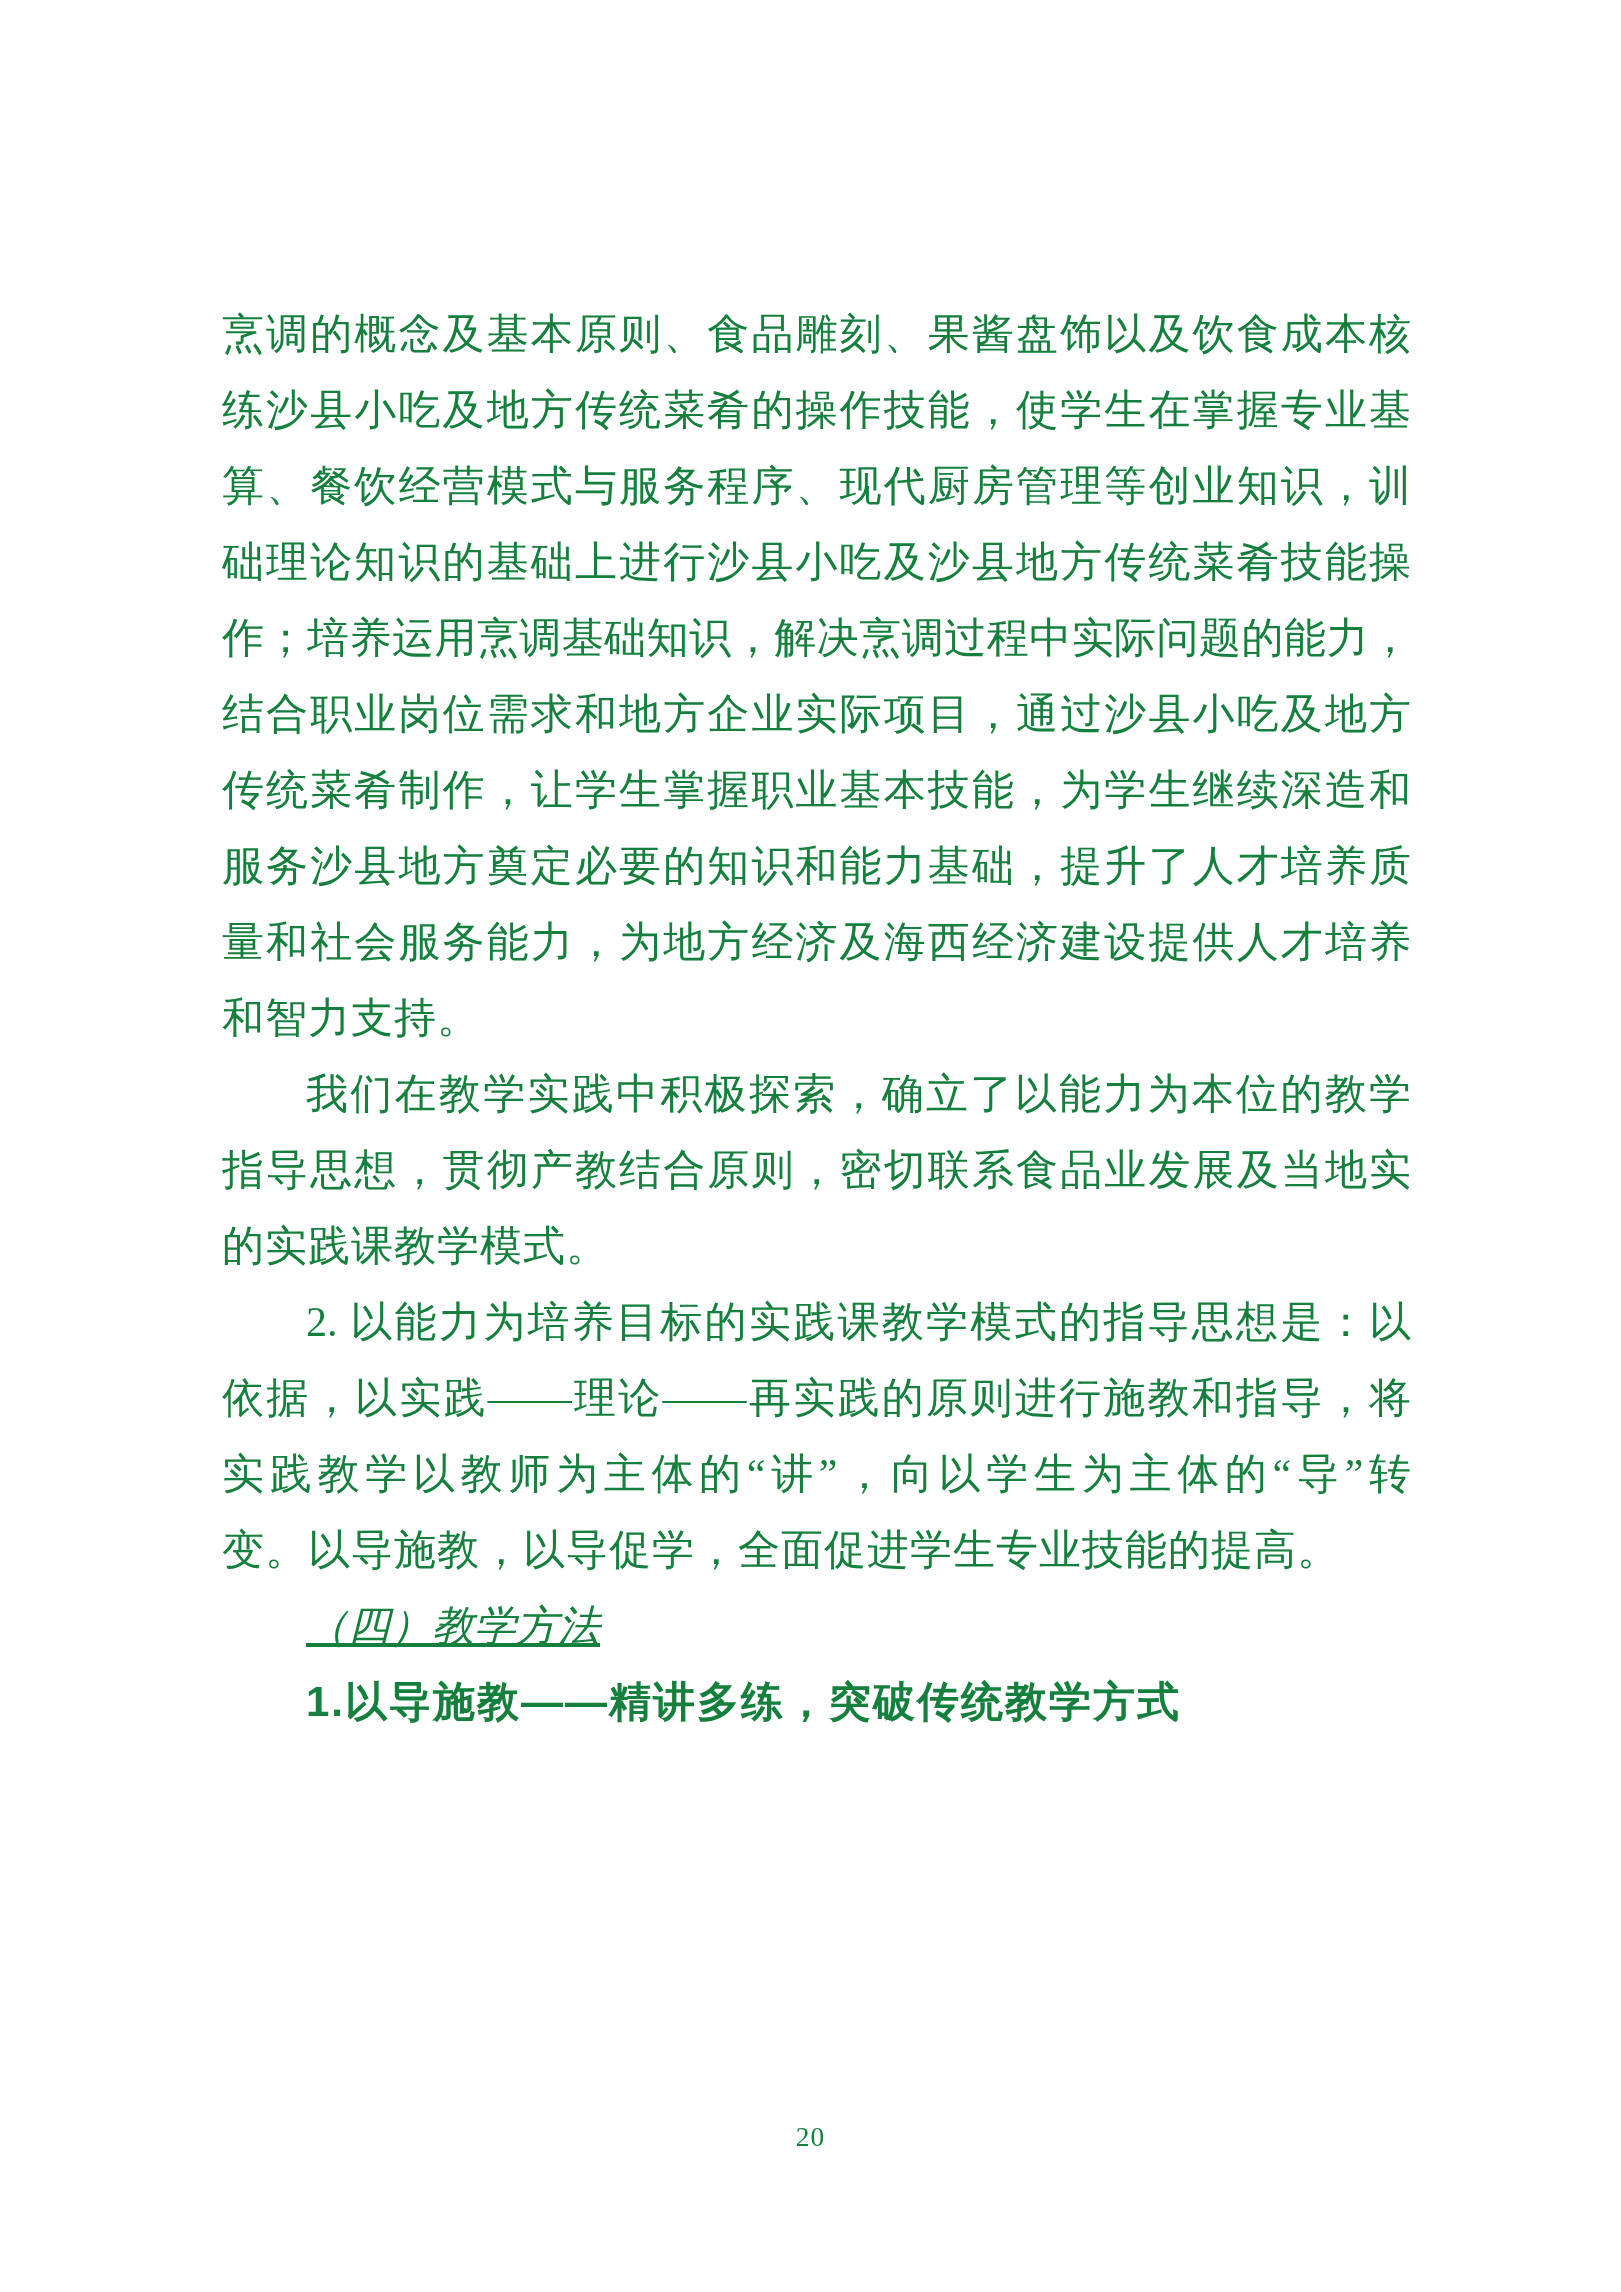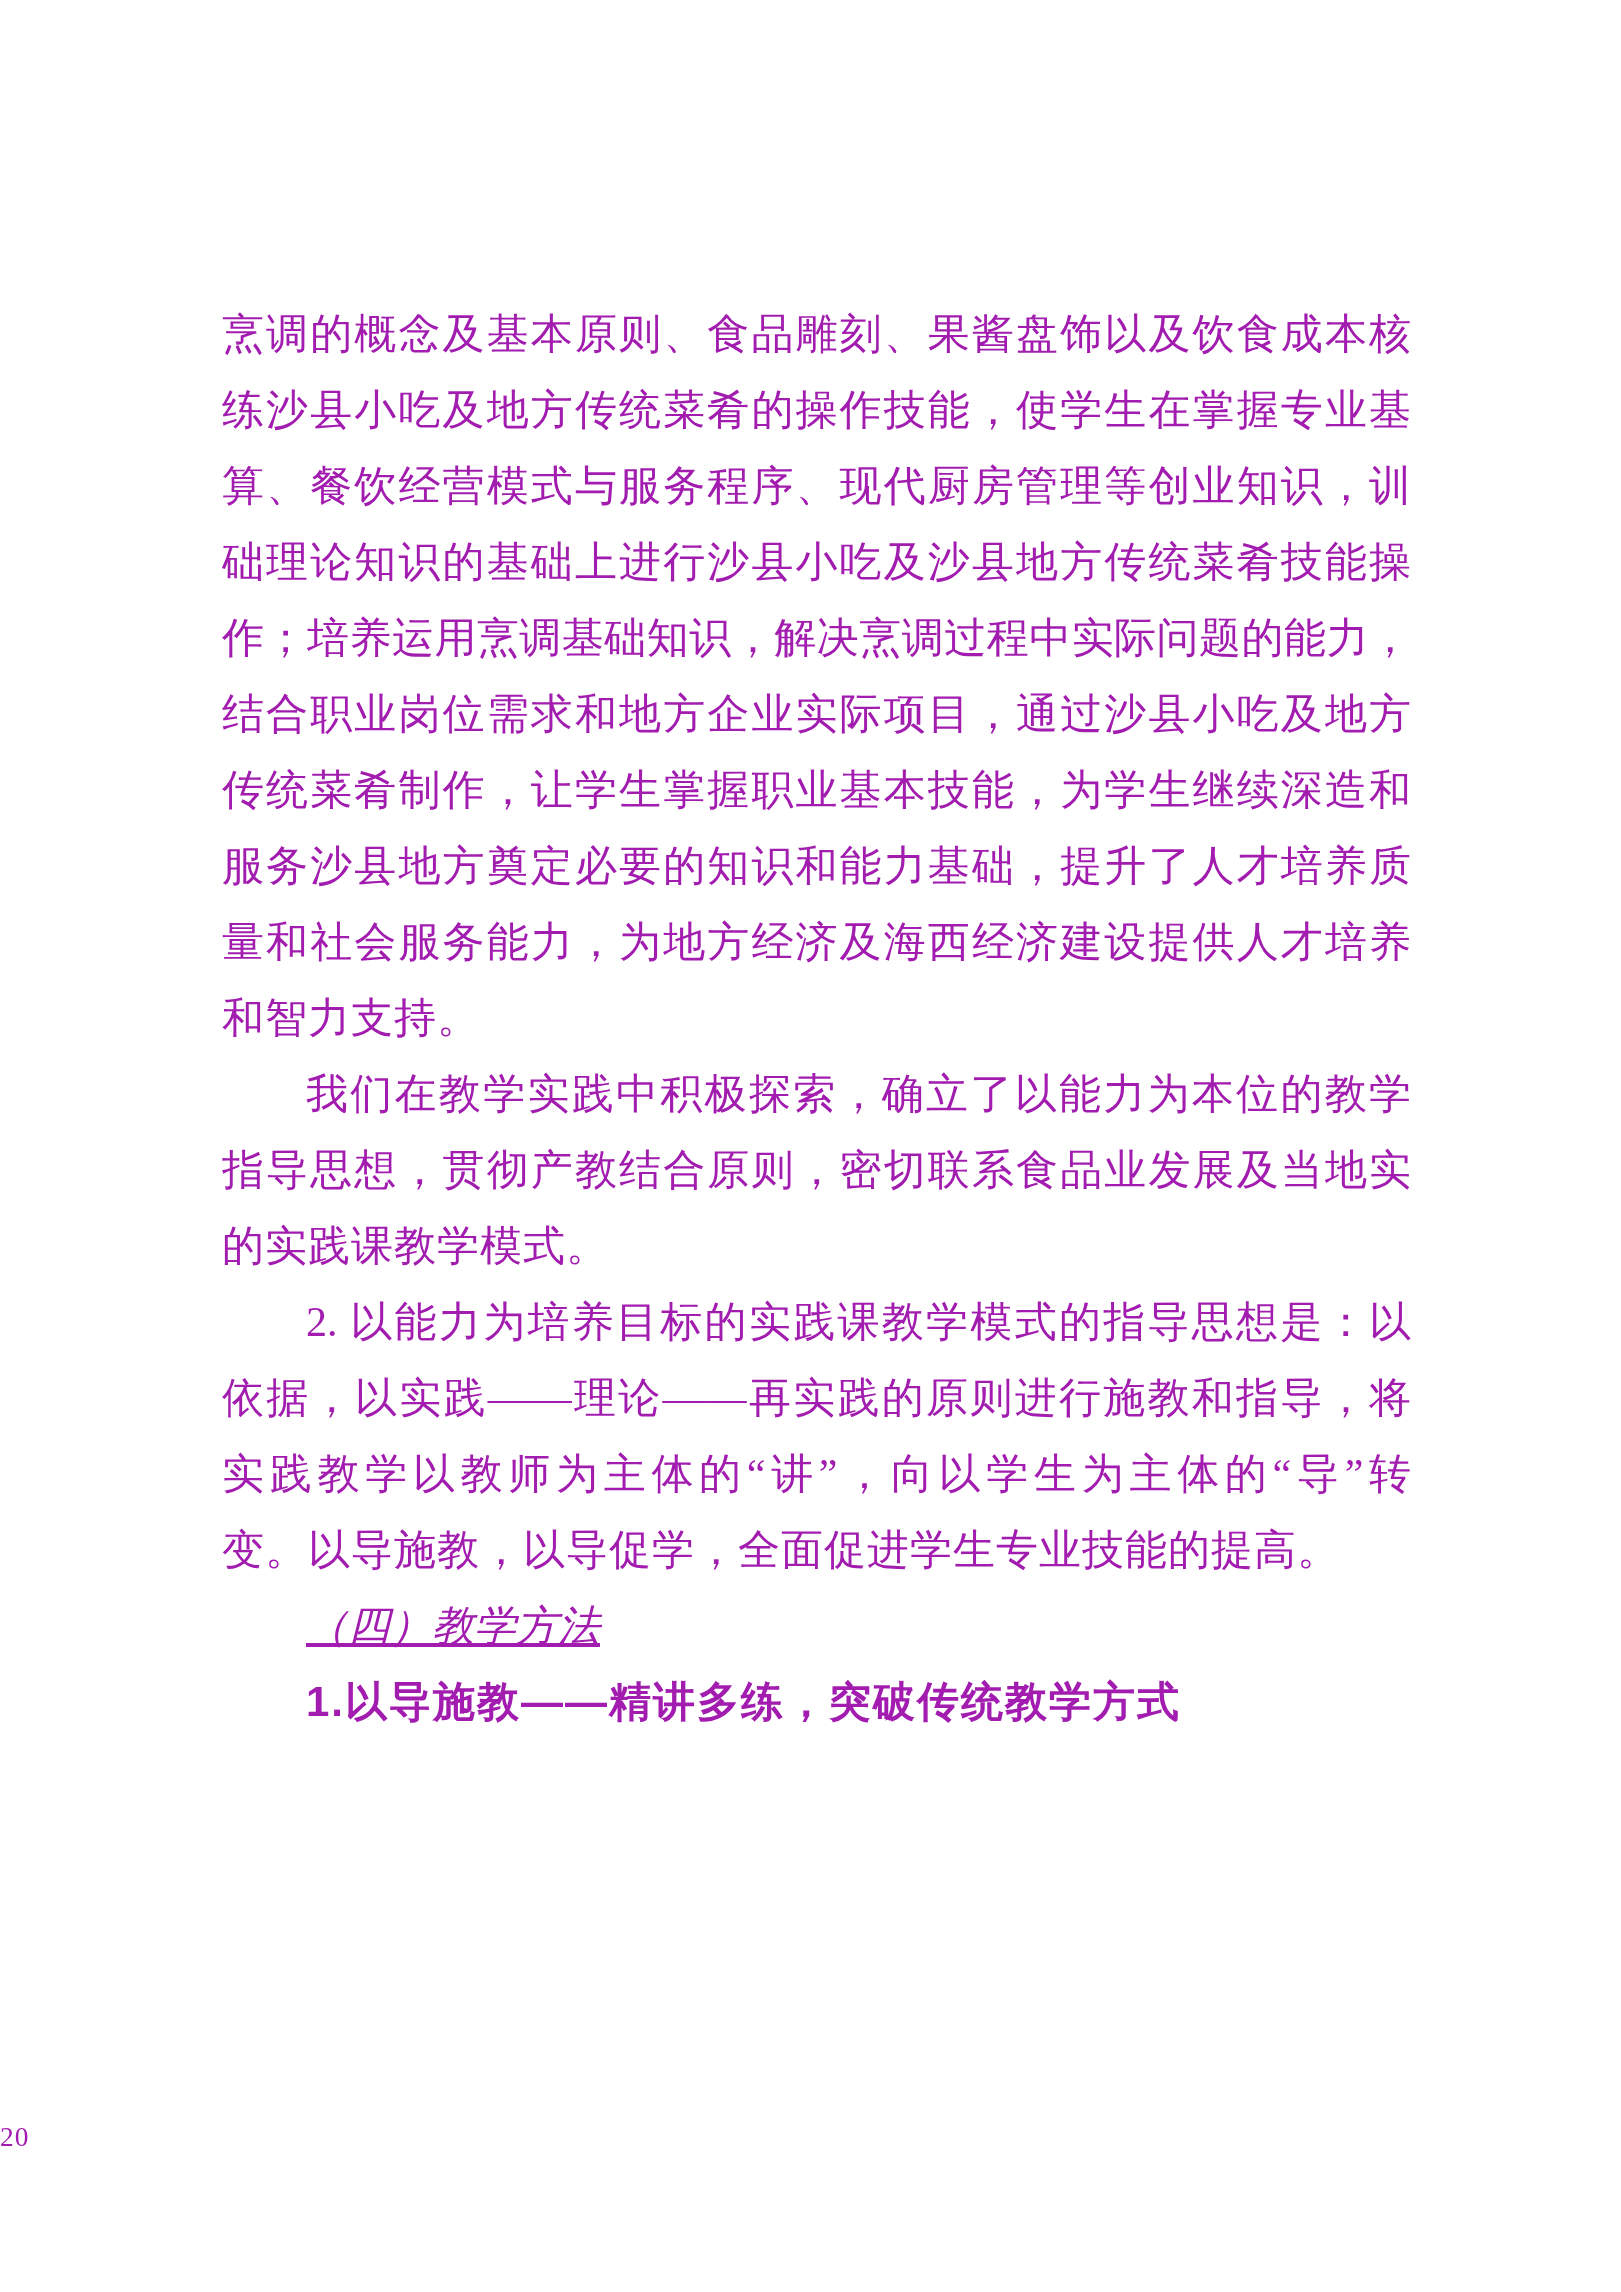--- a/index.html
+++ b/index.html
@@ -6,21 +6,21 @@
     margin: 0;
     padding: 0;
     background: #ffffff;
   }
   .page {
     position: relative;
     width: 1621px;
     height: 2293px;
     background: #ffffff;
     overflow: hidden;
-    color: #a21caf;
+    color: #15803d;
     font-family: "Liberation Serif", "DejaVu Serif", serif;
   }
   .text-block {
     position: absolute;
     left: 222px;
     top: 296px;
     width: 1189px;
   }
   .line {
     font-size: 42px;
@@ -46,20 +46,21 @@
   .line.bold {
     font-weight: 700;
     font-family: "Liberation Sans", "DejaVu Sans", sans-serif;
     letter-spacing: 2px;
   }
   .page-number {
     position: absolute;
     left: 0;
     top: 2122px;
     width: 100%;
+    text-align: center;
     font-size: 27.4px;
     letter-spacing: 1px;
   }
 </style>
 </head>
 <body>
 
 <div class="page">
   <div class="text-block" id="body-lines">
       <div class="line justify">烹调的概念及基本原则、食品雕刻、果酱盘饰以及饮食成本核</div>

